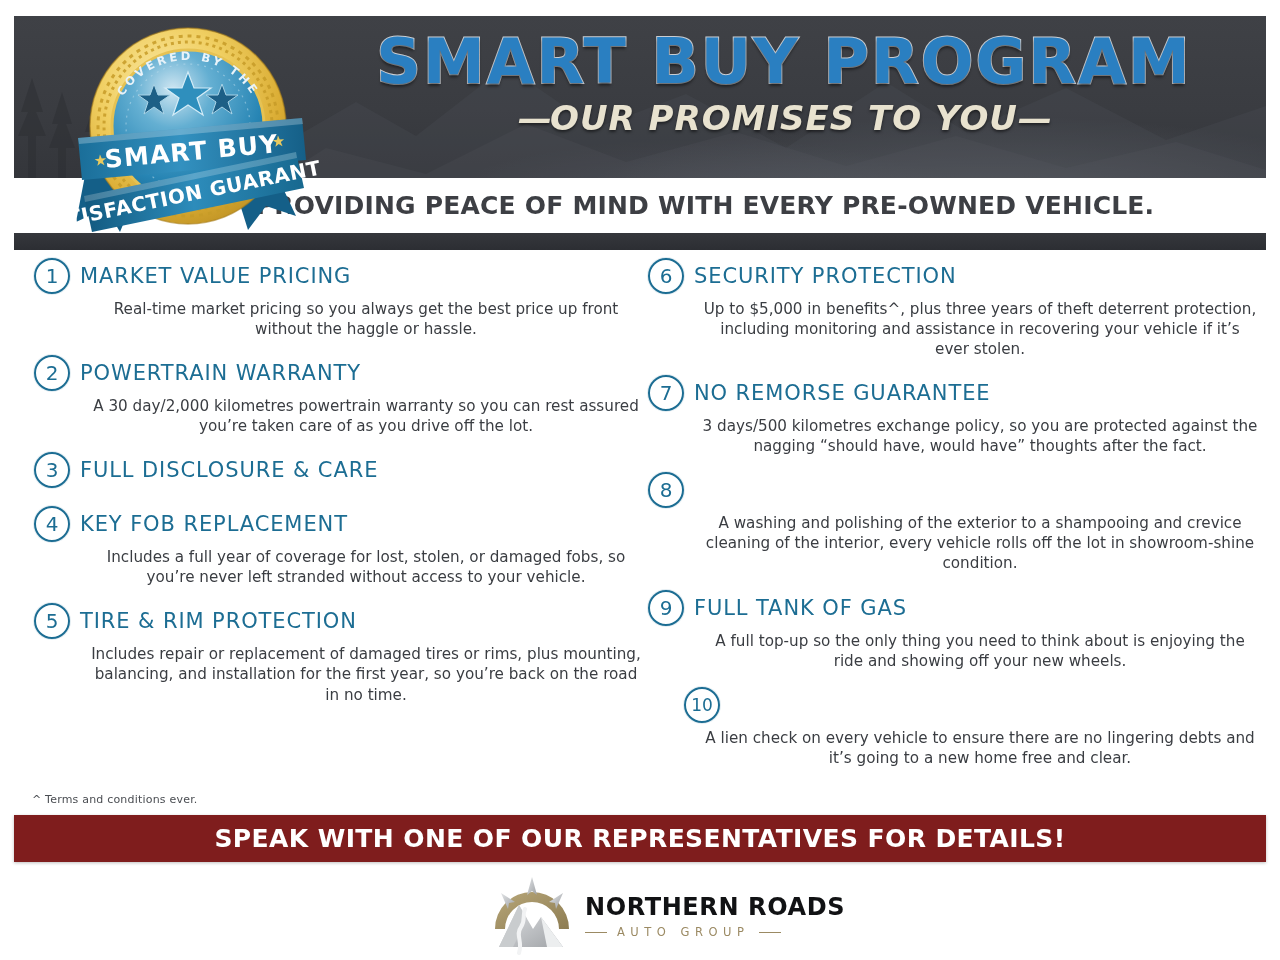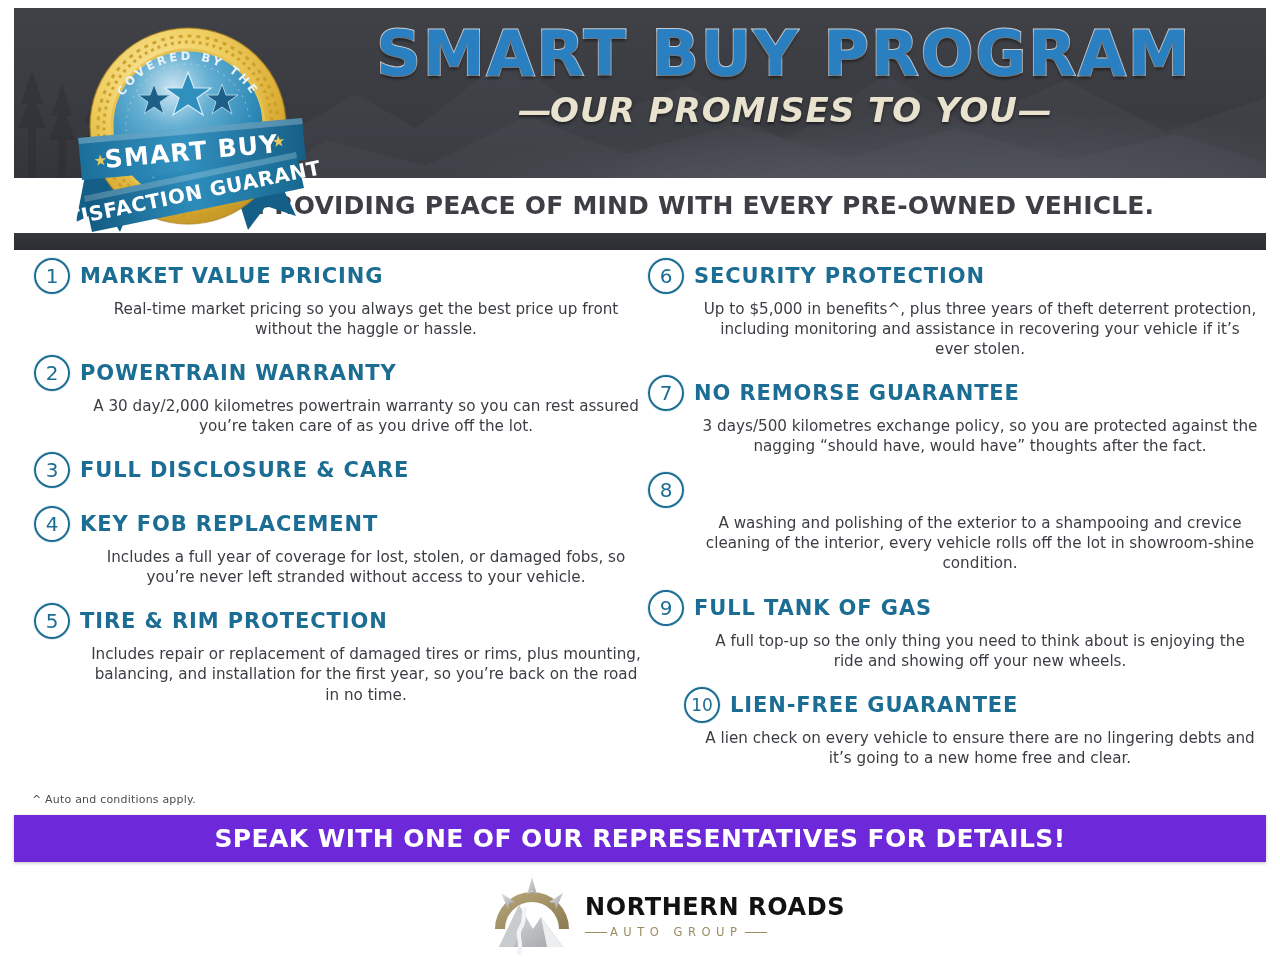--- a/index.html
+++ b/index.html
@@ -6,21 +6,21 @@
   html, body {
     width: 1280px; height: 960px;
     background: #ffffff;
     font-family: "Liberation Sans", sans-serif;
     overflow: hidden;
   }
   .page { position: relative; width: 1280px; height: 960px; background: #fff; }
 
   
   .hero {
-    position: absolute; left: 14px; top: 8px; width: 1252px; height: 170px;
+    position: absolute; left: 14px; top: 16px; width: 1252px; height: 170px;
     background:
       radial-gradient(ellipse 55% 90% at 78% 115%, rgba(120,126,134,.55), rgba(120,126,134,0) 62%),
       radial-gradient(ellipse 38% 80% at 55% 120%, rgba(105,110,119,.45), rgba(105,110,119,0) 60%),
       linear-gradient(180deg, #3f4146 0%, #3a3c41 55%, #33353a 100%);
     overflow: hidden;
   }
   
   .hero .trees {
     position: absolute; left: 0; top: 0; width: 120px; height: 170px;
     opacity: .45;
@@ -76,62 +76,62 @@
   .num-circle {
     flex: 0 0 auto; width: 36px; height: 36px; border-radius: 50%;
     border: 2.5px solid #1c6d93; color: #1c6d93;
     display: flex; align-items: center; justify-content: center;
     font-size: 20px; font-weight: 500; letter-spacing: 0;
     font-family: "DejaVu Sans", sans-serif;
     box-shadow: 0 0 0 1px rgba(28,109,147,.12);
   }
   .num-circle.wide { font-size: 17px; margin-left: 36px; }
   .promise-title {
-    font-size: 21px; font-weight: 700; letter-spacing: .9px; color: #1c6d93;
+    font-size: 21px; font-weight: 400; letter-spacing: .9px; color: #1c6d93;
     font-family: "DejaVu Sans", sans-serif; white-space: nowrap;
   }
   .promise-body {
     margin-left: 54px; margin-top: 3px;
     font-size: 15.2px; line-height: 1.32; color: #3a3d42;
     font-family: "DejaVu Sans", sans-serif;
     max-width: 556px;
     text-align: center;
   }
 
   .terms {
     position: absolute; left: 32px; top: 793px;
     font-size: 11px; color: #4a4d52; letter-spacing: .2px;
     font-family: "DejaVu Sans", sans-serif;
   }
 
   
   .cta {
     position: absolute; left: 14px; top: 815px; width: 1252px; height: 47px;
-    background: #6d28d9; display: flex; align-items: center; justify-content: center;
+    background: #7f1d1d; display: flex; align-items: center; justify-content: center;
     box-shadow: 0 1px 3px rgba(0,0,0,.25);
   }
   .cta-text {
     font-size: 25px; font-weight: 700; letter-spacing: .4px; color: #ffffff;
     font-family: "DejaVu Sans", sans-serif;
   }
 
   
   .footer { position: absolute; left: 0; top: 870px; width: 1125px; height: 90px; }
   .logo-lockup {
     position: absolute; left: 489px; top: 5px;
     display: flex; align-items: center; gap: 10px;
   }
   .logo-text { padding-top: 4px; }
   .logo-name {
     font-size: 24px; font-weight: 700; letter-spacing: .6px; color: #111214;
     font-family: "DejaVu Sans", sans-serif; line-height: 1;
   }
   .logo-tag {
     margin-top: 6px; font-size: 11.5px; letter-spacing: 5.5px; color: #9b8a63;
-    font-family: "DejaVu Sans", sans-serif; display: flex; align-items: center; gap: 3px;
+    font-family: "DejaVu Sans", sans-serif; display: flex; align-items: center; gap: 10px;
   }
   .logo-tag .rule { display: inline-block; width: 22px; height: 1px; background: #9b8a63; }
   .copyright {
     position: absolute; right: 22px; top: 65px;
     font-size: 11px; color: #2e3135; letter-spacing: .1px;
     font-family: Liberation Sans, sans-serif;
     margin-top: 24px;
   }
 </style>
 </head>
@@ -304,28 +304,27 @@
         <div class="promise-head">
           <div class="num-circle">9</div>
           <div class="promise-title">FULL TANK OF GAS</div>
         </div>
         <div class="promise-body">A full top-up so the only thing you need to think about is enjoying the ride and showing off your new wheels.</div>
       </div>
 
       <div class="promise">
         <div class="promise-head">
           <div class="num-circle wide">10</div>
-          <div class="promise-title">LIEN-FREE GUARANTEE</div>
         </div>
         <div class="promise-body">A lien check on every vehicle to ensure there are no lingering debts and it’s going to a new home free and clear.</div>
       </div>
     </div>
   </div>
 
-  <div class="terms">^ Auto and conditions apply.</div>
+  <div class="terms">^ Terms and conditions ever.</div>
 
   <div class="cta">
     <div class="cta-text">SPEAK WITH ONE OF OUR REPRESENTATIVES FOR DETAILS!</div>
   </div>
 
   <div class="footer">
     <div class="logo-lockup">
       <svg width="86" height="80" viewBox="0 0 86 80">
         <defs>
           <linearGradient id="tanG" x1="0" y1="0" x2="1" y2="1">

